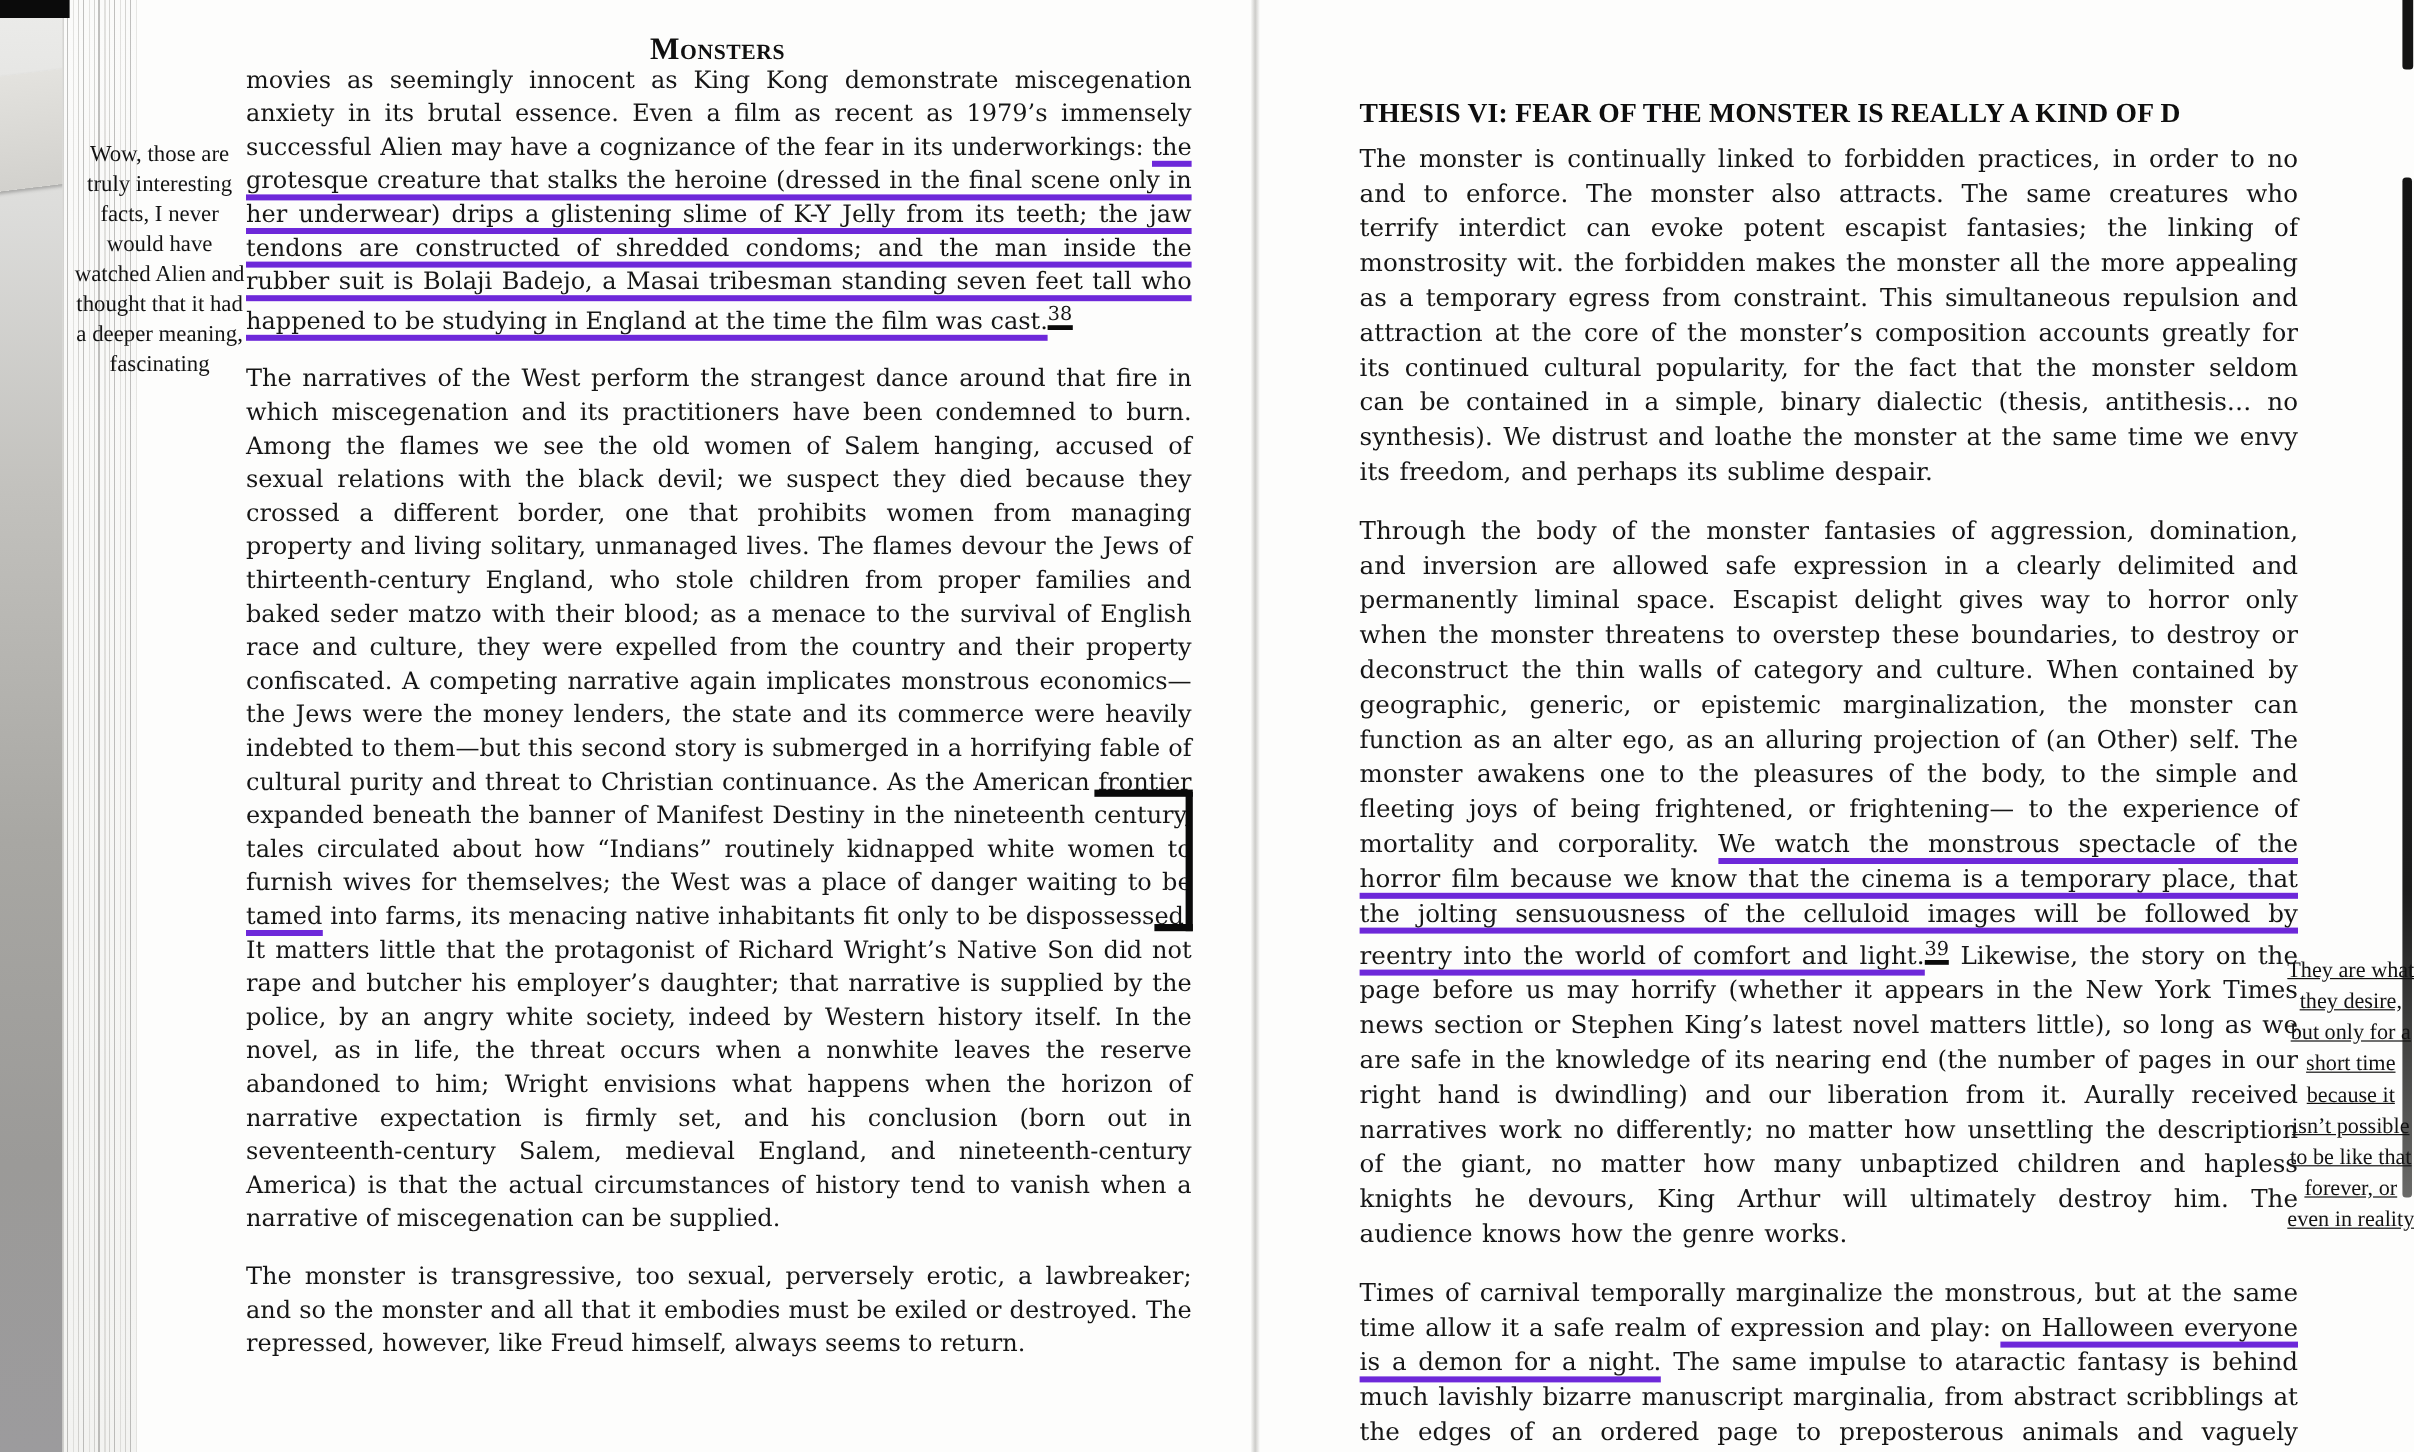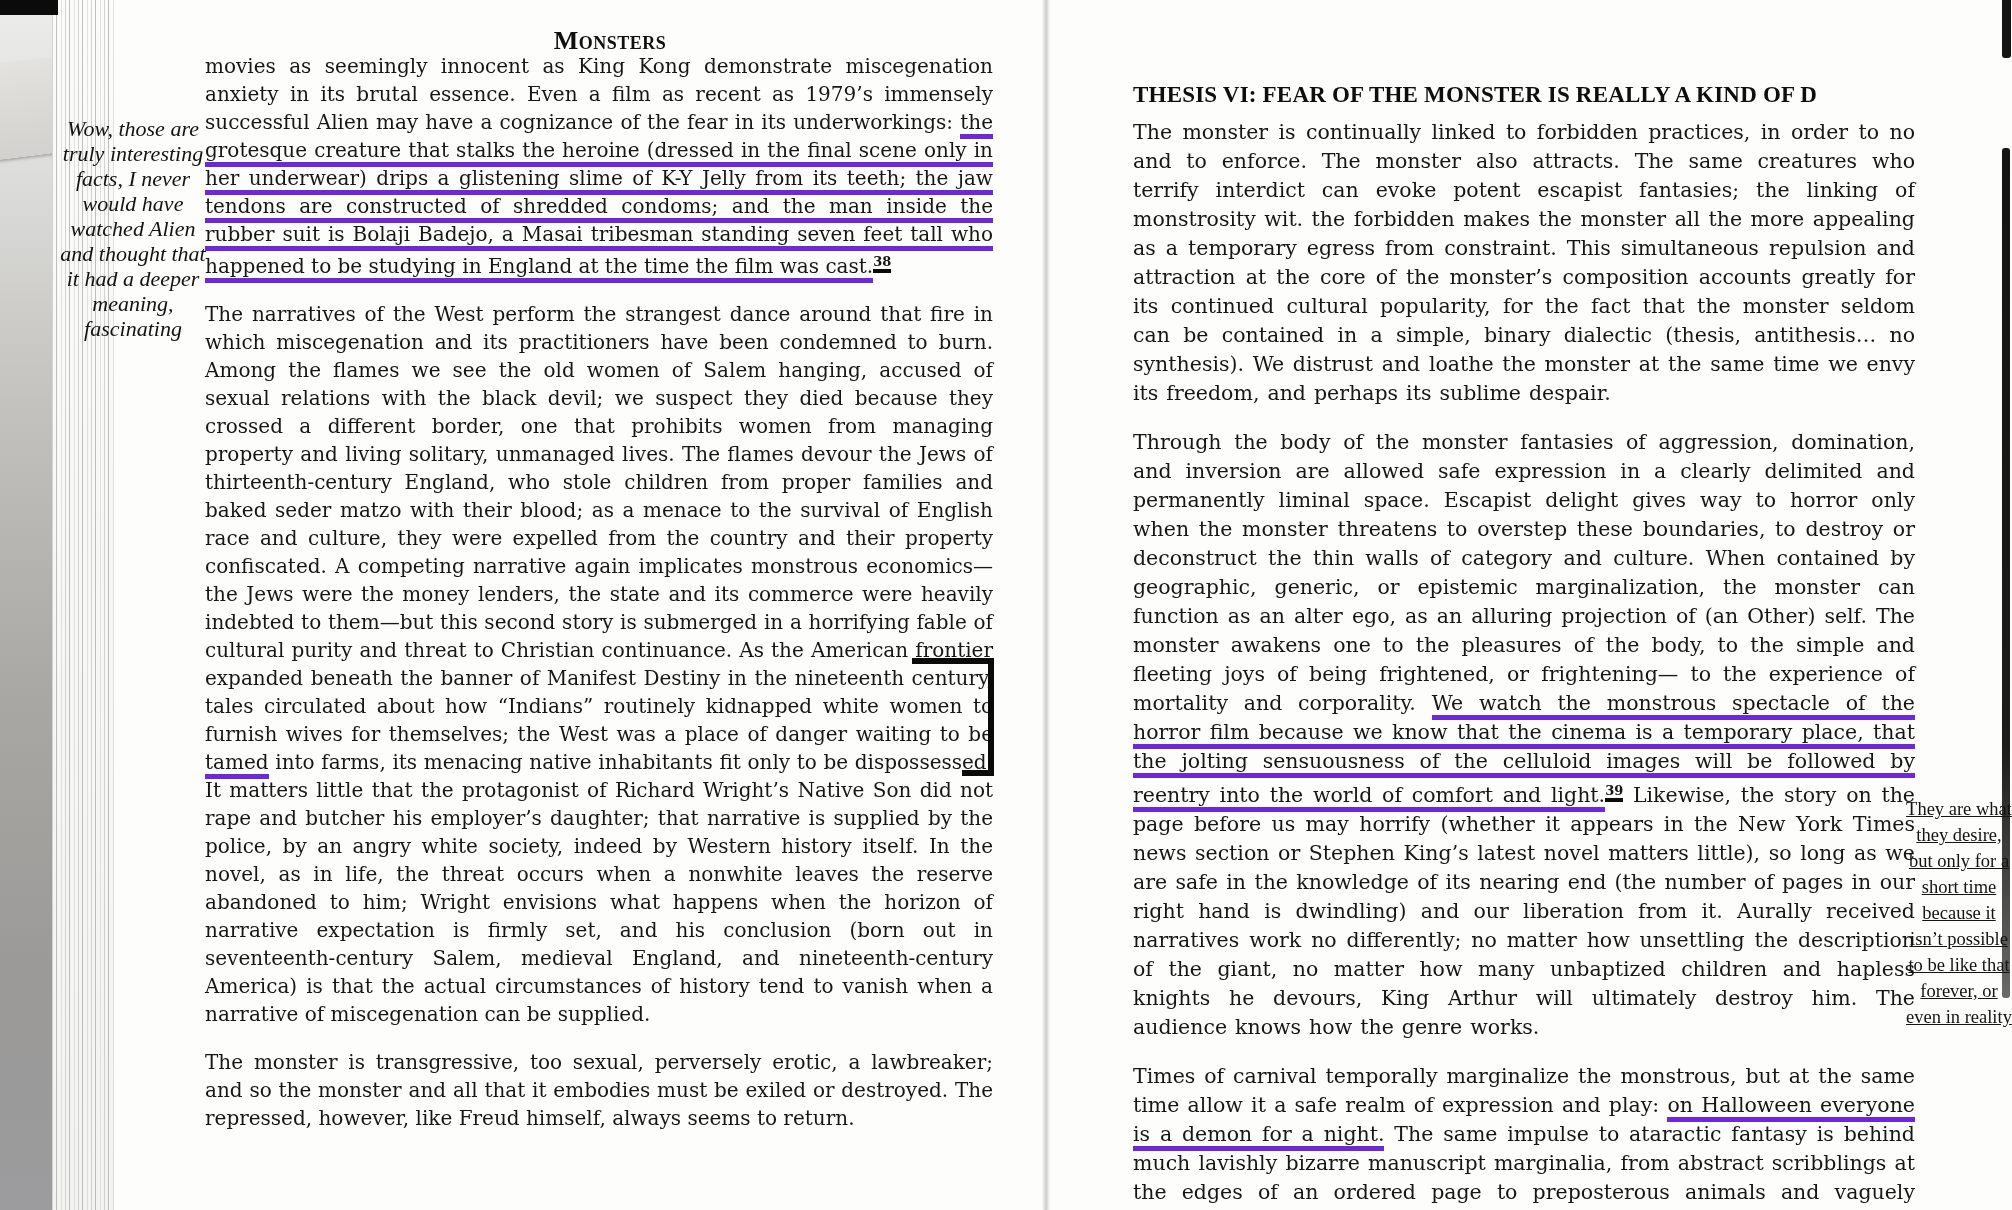--- a/index.html
+++ b/index.html
@@ -37,45 +37,45 @@
   .edge-mark-top { position:absolute; right:1px; top:0; width:9px; height:58px; background:#141414; border-radius:0 0 3px 3px; }
   .edge-mark-long { position:absolute; right:2px; top:148px; width:8px; height:850px;
     background:linear-gradient(180deg,#151515 0%,#1c1c1c 70%,#6a6a68 100%); border-radius:3px; }
 
   
   .page-header {
     position:absolute; text-align:center;
     font-family:"Liberation Serif", serif; font-weight:700;
     font-variant:small-caps; font-size:26px; letter-spacing:.5px; color:#101010;
   }
-  #header-left  { left:216px; top:26px; width:788px; }
+  #header-left  { left:204px; top:26px; width:788px; }
   #header-right { left:1133px; top:30px; width:782px; }
 
   .thesis-heading {
     position:absolute; left:1133px; top:82px; width:900px;
     font-family:"Liberation Serif", serif; font-weight:700;
     font-size:23px; letter-spacing:.2px; color:#0e0e0e; white-space:nowrap;
   }
 
   
   .body-col { position:absolute; text-align:justify; }
   #body-left  { left:205px; top:52px;  width:788px; font-size:20px;  line-height:28px; }
   #body-right { left:1133px; top:118px; width:782px; font-size:20.5px; line-height:29px; word-spacing:1.5px; }
   .para { margin:0 0 20px 0; }
   .seg-plain {}
   .seg-i { }
   .seg-u { border-bottom:5px solid #6d28d9; padding-bottom:0px; }
-  .seg-u-sup { font-size:13px; vertical-align:7px; border-bottom:4px solid #0a0a0a;font-weight:bold; }
+  .seg-u-sup { font-size:16px; vertical-align:7px; border-bottom:4px solid #0a0a0a; }
 
   
   .margin-note {
     position:absolute; text-align:center; color:#131313;
     font-family:"Liberation Serif", serif;
   }
-  #note-left-1  { left:58px;  top:116px; width:150px; font-size:22px; line-height:25px;font-style:italic; }
+  #note-left-1  { left:58px;  top:116px; width:150px; font-size:19px; line-height:25px; }
   #note-left-2  { left:42px;  top:502px; width:166px; font-size:19px; line-height:25px; }
   #note-right-1 { left:1906px; top:614px; width:106px; font-size:18.5px; line-height:25px; }
   #note-right-2 { left:1906px; top:796px; width:106px; font-size:18.5px; line-height:26px;text-decoration:underline; }
 
   
   .bracket-v   { position:absolute; left:988px; top:660px; width:6px;  height:116px; background:#0a0a0a; }
   .bracket-top { position:absolute; left:912px; top:658px; width:82px; height:6px;  background:#0a0a0a; }
   .bracket-bot { position:absolute; left:962px; top:770px; width:32px; height:6px;  background:#0a0a0a; }
 </style>
 </head>

